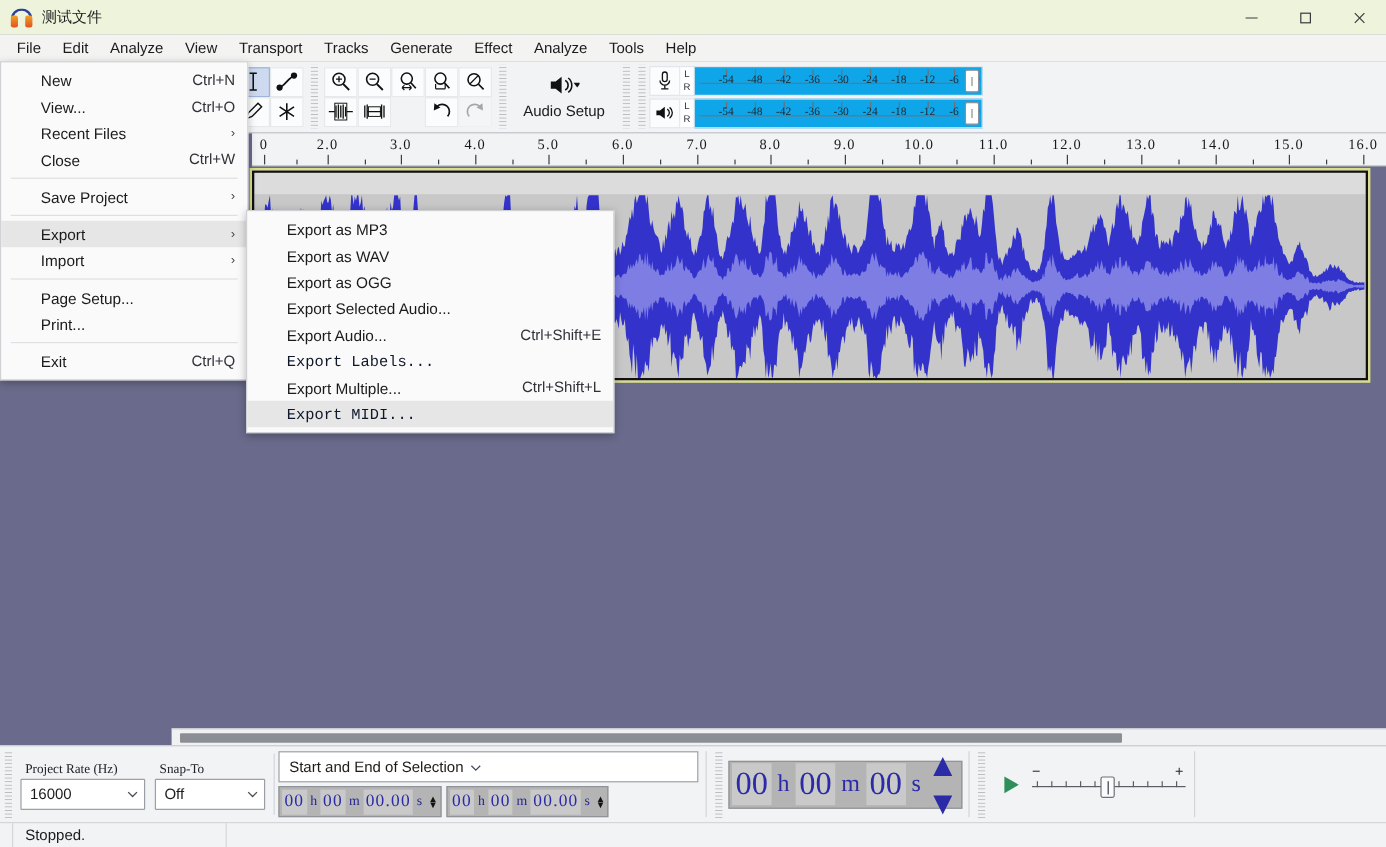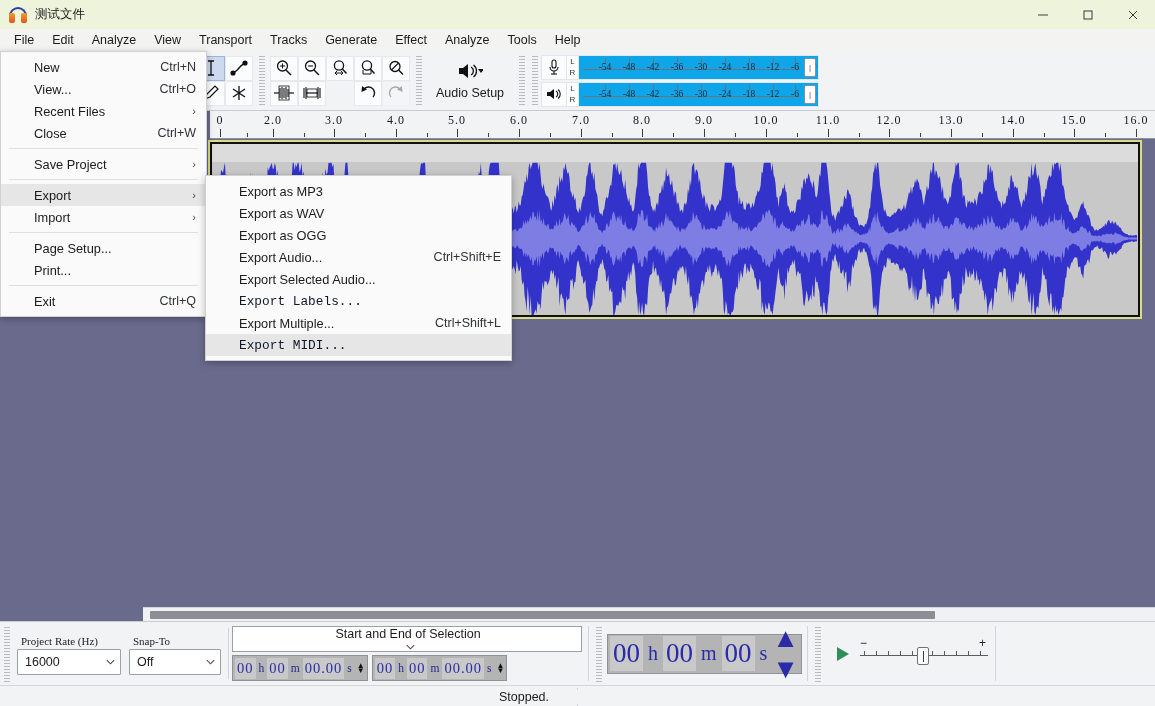--- a/index.html
+++ b/index.html
@@ -173,21 +173,20 @@
     color:#1b1b1b; border-radius:1px;
   }
   .combo .cv{ flex:1; white-space:nowrap; overflow:hidden; }
   .chev{ width:11px; height:11px; flex:none; margin-left:5px; }
 
   .selfield-wrap{ display:flex; flex-direction:column; justify-content:center; flex:none; }
   .selheader{
     height:26px; border:1px solid #9ba0a8; background:#fff;
     display:flex; align-items:center; padding:0 6px 0 8px; font-size:12.5px;
     margin-bottom:3px;
-    flex-direction:column;
   }
   .timefields{ display:flex; gap:4px; }
   .timefield{
     display:flex; align-items:center; height:26px;
     background:#b4b4b4; border:1px solid #8f9299; padding:0 0 0 2px;
     font-family:"Liberation Serif", serif; color:#2b2ba8; font-size:14.5px;
   }
   .timefield .dg{ background:#c9c9c9; padding:2px 2px; margin:0 0px; letter-spacing:1px; }
   .timefield .un{ padding:2px 3px; font-size:11.5px; color:#26268f; }
   .timefield .spin{
@@ -215,21 +214,21 @@
     position:absolute; left:59px; top:9px; width:12px; height:18px;
     background:#fafbfc; border:1px solid #6e7177; border-radius:2px;
   }
   .slider .sthumb:after{
     content:""; position:absolute; left:5px; top:3px; width:1px; height:11px; background:#3a3c42;
   }
 
   
   .statusbar{
     position:absolute; left:0; top:685px; width:1155px; height:21px;
-    background:#f2f3f5; border-top:1px solid #d4d6da; display:flex; align-items:center;flex-direction:column;
+    background:#f2f3f5; border-top:1px solid #d4d6da; display:flex; align-items:center;
   }
   .statusbar .scell{
     height:21px; display:flex; align-items:center; padding-left:10px;
     font-size:12.5px; color:#1b1b1b;
   }
   .statusbar .sdiv{ width:1px; height:21px; background:#d4d6da; }
 
   
   .menu{
     position:absolute; background:#fafafa;
@@ -751,26 +750,26 @@
     <div class="row">
       <span>Export as MP3</span>
     </div>
     <div class="row">
       <span>Export as WAV</span>
     </div>
     <div class="row">
       <span>Export as OGG</span>
     </div>
     <div class="row">
+      <span>Export Selected Audio...</span>
+    </div>
+    <div class="row">
       <span>Export Audio...</span>
       <span class="acc">Ctrl+Shift+E</span>
     </div>
-    <div class="row">
-      <span>Export Selected Audio...</span>
-    </div>
     <div class="row dis">
       <span>Export Labels...</span>
     </div>
     <div class="row">
       <span>Export Multiple...</span>
       <span class="acc">Ctrl+Shift+L</span>
     </div>
     <div class="row hl dis">
       <span>Export MIDI...</span>
     </div>

